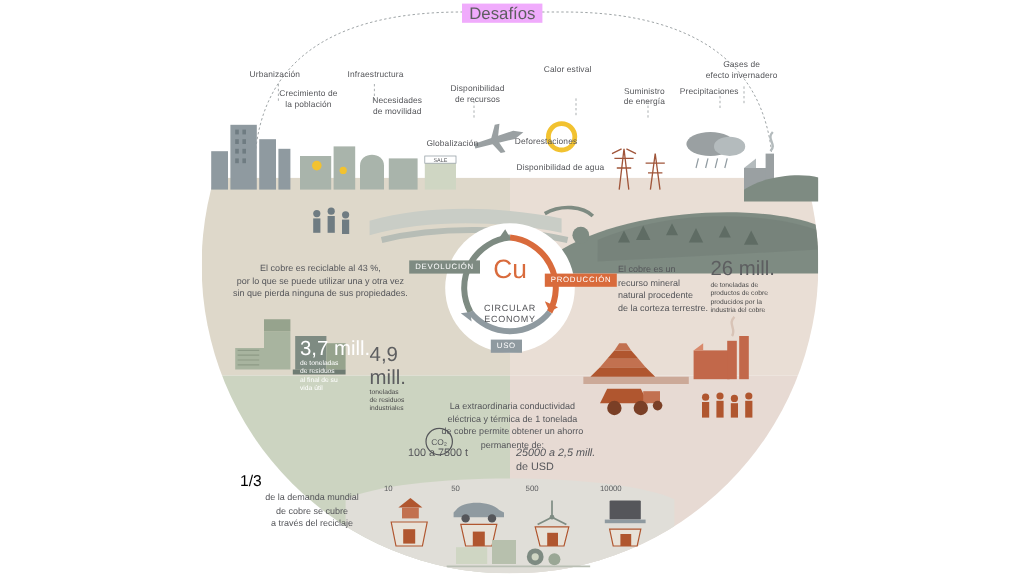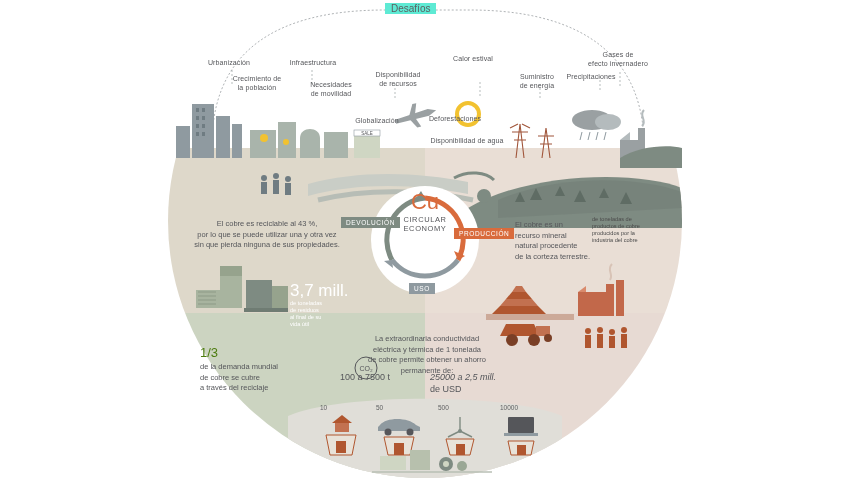--- a/index.html
+++ b/index.html
@@ -12,31 +12,31 @@
   .ctr{text-align:center;}
 
   
   #circle{position:absolute;left:168px;top:148px;width:514px;height:330px;overflow:hidden;}
 
   
   .tb{position:absolute;font-size:7.5px;line-height:10.5px;color:#55565a;}
   .big-num{font-size:17px;color:#5d5e60;font-weight:400;line-height:19px;}
   .big-num.w{color:#ffffff;}
   .small-cap{font-size:5.6px;line-height:7px;}
-  .kicker{font-size:13px;line-height:15px;color:#4d7c0f;}
+  .kicker{font-size:13px;line-height:15px;color:#000000;margin-top:48px;}
 
   .ribbon{position:absolute;font-size:6.5px;letter-spacing:.6px;color:#fff;padding:2px 5px;}
   .ribbon.dev{background:#7e8b82;}
   .ribbon.prod{background:#d96b3c;}
   .ribbon.uso{background:#8f9aa0;}
 
-  .desafios{position:absolute;left:385px;top:3px;font-size:10px;color:#5d5e60;background:#5eead4;padding:0 6px;}
+  .desafios{position:absolute;left:385px;top:3px;font-size:14px;color:#5d5e60;background:#f0abfc;padding:0 6px;}
 
   .thumb-num{font-size:6.5px;color:#5d5e60;}
-  .caption{font-size:7.5px;color:#55565a;line-height:10.5px;}
+  .caption{font-size:7.5px;color:#55565a;line-height:10.5px;text-align:center;}
 
   svg{display:block;}
 </style>
 </head>
 <body>
 
 <div id="stage">
 
   <svg class="abs" style="left:0;top:0;" width="850" height="150">
 
@@ -214,63 +214,70 @@
 
     <path d="M73,16 A42,42 0 0 1 106,78" fill="none" stroke="#d96b3c" stroke-width="5"></path>
     <path d="M106,78 l7,-4 l-11,-5 z" fill="#d96b3c"></path>
 
     <path d="M40,78 A42,42 0 0 1 73,16" fill="none" stroke="#7e8b82" stroke-width="5"></path>
     <path d="M73,16 l-4,-7 l-7,10 z" fill="#7e8b82"></path>
 
     <path d="M40,78 A42,42 0 0 0 106,78" fill="none" stroke="#8f9aa0" stroke-width="5"></path>
     <path d="M40,78 l-8,1 l9,7 z" fill="#8f9aa0"></path>
   </svg>
-  <div class="abs ctr" style="left:383px;top:189px;width:84px;">
+  <div class="abs ctr" style="left:383px;top:212px;width:84px;">
     <div style="font-size:22px;color:#d96b3c;line-height:26px;">Cu</div>
-    <div style="font-size:7.5px;color:#55565a;letter-spacing:.6px;">CIRCULAR</div>
+    <div style="font-size:7.5px;color:#55565a;letter-spacing:.6px;margin-top:14px;">CIRCULAR</div>
     <div style="font-size:7.5px;color:#55565a;letter-spacing:.6px;">ECONOMY</div>
   </div>
 
   <div class="ribbon dev" style="left:341px;top:217px;">DEVOLUCIÓN</div>
   <div class="ribbon prod" style="left:454px;top:228px;">PRODUCCIÓN</div>
   <div class="ribbon uso" style="left:409px;top:283px;">USO</div>
 
   <div class="tb ctr" style="left:186px;top:219px;width:162px;white-space:pre-line;">El cobre es reciclable al 43 %,
 por lo que se puede utilizar una y otra vez
 sin que pierda ninguna de sus propiedades.</div>
 
   <div class="tb" style="left:515px;top:220px;width:96px;white-space:pre-line;">El cobre es un
 recurso mineral
 natural procedente
 de la corteza terrestre.</div>
 
   <div class="abs" style="left:592px;top:214px;width:92px;">
+    <div class="big-num">26 mill.</div>
     <div class="small-cap" style="white-space:pre-line;margin-top:2px;">de toneladas de
 productos de cobre
 producidos por la
 industria del cobre</div>
   </div>
 
   <svg class="abs" style="left:190px;top:246px;" width="120" height="80">
     <path d="M6,62 L52,62 L52,30 L30,30 L30,44 L6,44 Z" fill="#a8b49f"></path>
     <path d="M30,30 L52,30 L52,20 L30,20 Z" fill="#96a38d"></path>
     <rect x="56" y="34" width="26" height="28" fill="#7e8b82"></rect>
     <rect x="82" y="40" width="16" height="22" fill="#96a38d"></rect>
     <g stroke="#8d9a86" stroke-width="1">
       <path d="M8,46 L26,46 M8,50 L26,50 M8,54 L26,54 M8,58 L26,58"></path>
     </g>
     <path d="M54,62 L98,62 L98,66 L54,66 Z" fill="#6f7c73"></path>
   </svg>
 
-  <div class="abs" style="left:250px;top:281px;width:62px;margin-left:40px;">
+  <div class="abs" style="left:250px;top:281px;width:62px;">
     <div class="big-num w">3,7 mill.</div>
     <div class="small-cap" style="color:#ffffff;white-space:pre-line;">de toneladas
 de residuos
 al final de su
 vida útil</div>
+  </div>
+  <div class="abs" style="left:308px;top:286px;width:58px;">
+    <div class="big-num">4,9 mill.</div>
+    <div class="small-cap" style="white-space:pre-line;">toneladas
+de residuos
+industriales</div>
   </div>
 
   <div class="abs" style="left:200px;top:345px;width:120px;">
     <div class="kicker">1/3</div>
     <div class="caption" style="white-space:pre-line;margin-top:2px;">de la demanda mundial
 de cobre se cubre
 a través del reciclaje</div>
   </div>
 
   <div class="tb ctr" style="left:357px;top:334px;width:140px;white-space:pre-line;">La extraordinaria conductividad

